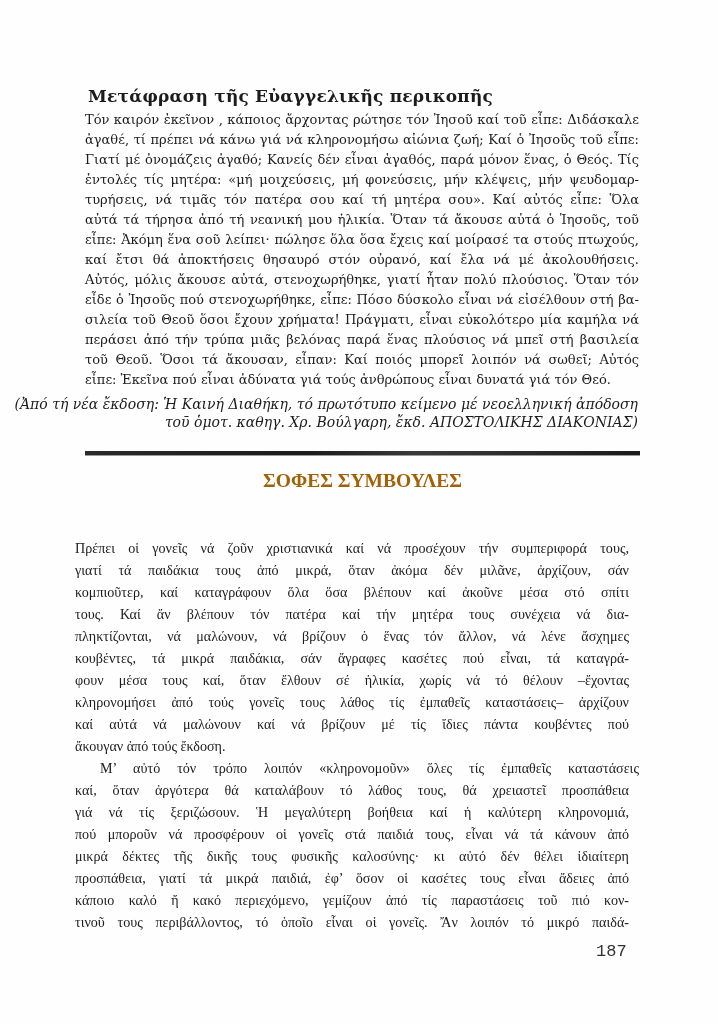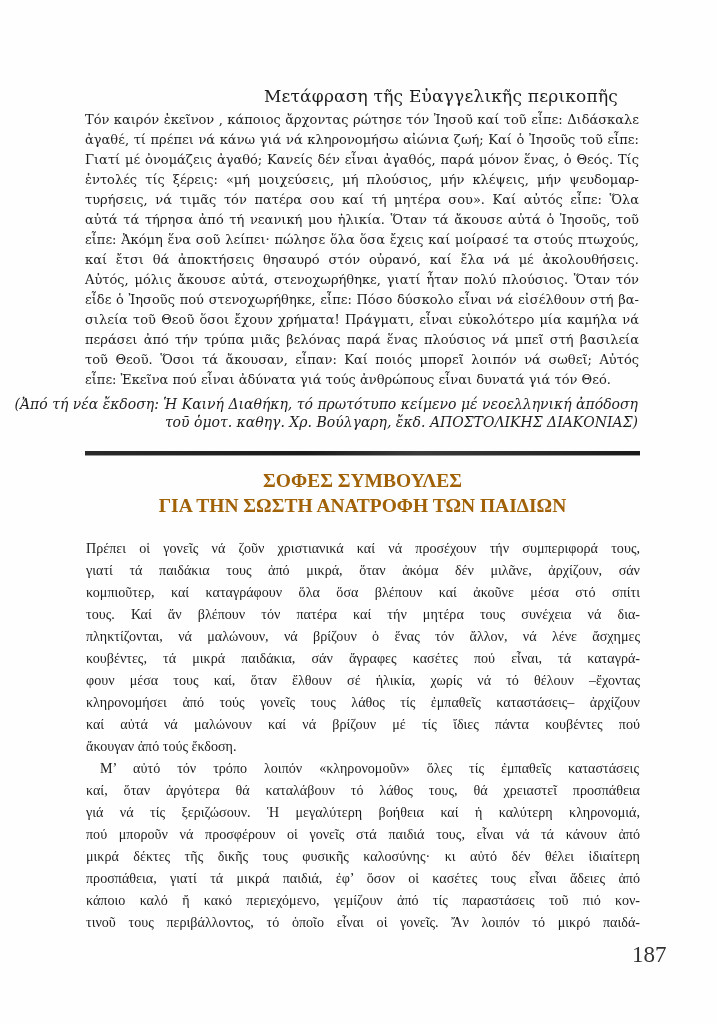--- a/index.html
+++ b/index.html
@@ -1,21 +1,21 @@
 <!DOCTYPE html>
 <html><head>
 <meta charset="utf-8">
 <style>
   html, body { margin: 0; padding: 0; background: #ffffff; }
   body { width: 718px; height: 1024px; position: relative; overflow: hidden; }
   .page { position: absolute; left: 0; top: 0; width: 718px; height: 1024px; background: #fefefe; }
   .serif { font-family: "DejaVu Serif", "Liberation Serif", serif; color: #1c1c1c; }
   .title1 {
-    position: absolute; left: 100px; width: 518px; top: 86px;
-    text-align: right; font-size: 17px; font-weight: normal; letter-spacing: 0.2px;
+    position: absolute; left: 88px; width: 518px; top: 86px;
+    text-align: left; font-size: 17px; font-weight: bold; letter-spacing: 0.2px;
   }
   .line {
     position: absolute; left: 85px; width: 554px; font-size: 13px;
     white-space: nowrap; text-align: justify; text-align-last: justify; line-height: 20px;
   }
   .line.last { text-align-last: left; }
   .src {
     position: absolute; right: 80px; font-size: 14px; font-style: italic;
     white-space: nowrap; text-align: right; line-height: 18px;
   }
@@ -25,63 +25,62 @@
   }
   .rule::after {
     content: ""; position: absolute; left: 0; right: 0; top: 4px; height: 1px; background: #9a9a9a;
   }
   .heading2 {
     position: absolute; left: 85px; width: 555px; text-align: center;
     font-family: "Liberation Serif", "DejaVu Serif", serif; font-weight: bold; font-size: 19.5px; color: #a16207;
     line-height: 24px;
   }
   .line2 {
-    position: absolute; left: 86px; width: 554px; font-size: 14.1px;
+    position: absolute; left: 75px; width: 554px; font-size: 14.1px;
     white-space: nowrap; text-align: justify; text-align-last: justify; line-height: 22px;
     font-family: "Liberation Serif", "DejaVu Serif", serif; color: #1c1c1c;
   }
   .line2.last { text-align-last: left; }
   .pagenum {
-    position: absolute; left: 596px; top: 942px; font-family: Liberation Serif, serif;
-    font-size: 23px; color: #333; margin-left: 36px;
+    position: absolute; left: 596px; top: 942px; font-family: Liberation Mono, monospace;
+    font-size: 17px; color: #333;
   }
 </style>
 </head>
 <body>
 
 <div class="page">
 
   <div class="title1 serif">Μετάφραση τῆς Εὐαγγελικῆς περικοπῆς</div>
 
   <div>
     <div class="line serif" style="top:110px">Τόν καιρόν ἐκεῖνον , κάποιος ἄρχοντας ρώτησε τόν Ἰησοῦ καί τοῦ εἶπε: Διδάσκαλε</div>
     <div class="line serif" style="top:130px">ἀγαθέ, τί πρέπει νά κάνω γιά νά κληρονομήσω αἰώνια ζωή; Καί ὁ Ἰησοῦς τοῦ εἶπε:</div>
     <div class="line serif" style="top:150px">Γιατί μέ ὀνομάζεις ἀγαθό; Κανείς δέν εἶναι ἀγαθός, παρά μόνον ἕνας, ὁ Θεός. Τίς</div>
-    <div class="line serif" style="top:170px">ἐντολές τίς ξέρεις: «μή μοιχεύσεις, μή πλούσιος, μήν κλέψεις, μήν ψευδομαρ-</div>
+    <div class="line serif" style="top:170px">ἐντολές τίς μητέρα: «μή μοιχεύσεις, μή φονεύσεις, μήν κλέψεις, μήν ψευδομαρ-</div>
     <div class="line serif" style="top:190px">τυρήσεις, νά τιμᾶς τόν πατέρα σου καί τή μητέρα σου». Καί αὐτός εἶπε: Ὅλα</div>
     <div class="line serif" style="top:210px">αὐτά τά τήρησα ἀπό τή νεανική μου ἡλικία. Ὅταν τά ἄκουσε αὐτά ὁ Ἰησοῦς, τοῦ</div>
     <div class="line serif" style="top:230px">εἶπε: Ἀκόμη ἕνα σοῦ λείπει· πώλησε ὅλα ὅσα ἔχεις καί μοίρασέ τα στούς πτωχούς,</div>
     <div class="line serif" style="top:250px">καί ἔτσι θά ἀποκτήσεις θησαυρό στόν οὐρανό, καί ἔλα νά μέ ἀκολουθήσεις.</div>
     <div class="line serif" style="top:270px">Αὐτός, μόλις ἄκουσε αὐτά, στενοχωρήθηκε, γιατί ἦταν πολύ πλούσιος. Ὅταν τόν</div>
     <div class="line serif" style="top:290px">εἶδε ὁ Ἰησοῦς πού στενοχωρήθηκε, εἶπε: Πόσο δύσκολο εἶναι νά εἰσέλθουν στή βα-</div>
     <div class="line serif" style="top:310px">σιλεία τοῦ Θεοῦ ὅσοι ἔχουν χρήματα! Πράγματι, εἶναι εὐκολότερο μία καμήλα νά</div>
     <div class="line serif" style="top:330px">περάσει ἀπό τήν τρύπα μιᾶς βελόνας παρά ἕνας πλούσιος νά μπεῖ στή βασιλεία</div>
     <div class="line serif" style="top:350px">τοῦ Θεοῦ. Ὅσοι τά ἄκουσαν, εἶπαν: Καί ποιός μπορεῖ λοιπόν νά σωθεῖ; Αὐτός</div>
     <div class="line serif last" style="top:370px">εἶπε: Ἐκεῖνα πού εἶναι ἀδύνατα γιά τούς ἀνθρώπους εἶναι δυνατά γιά τόν Θεό.</div>
   </div>
 
   <div>
     <div class="src serif" style="top:395px">(Ἀπό τή νέα ἔκδοση: Ἡ Καινή Διαθήκη, τό πρωτότυπο κείμενο μέ νεοελληνική ἀπόδοση</div>
     <div class="src serif" style="top:413px">τοῦ ὁμοτ. καθηγ. Χρ. Βούλγαρη, ἔκδ. ΑΠΟΣΤΟΛΙΚΗΣ ΔΙΑΚΟΝΙΑΣ)</div>
   </div>
 
   <div class="rule"></div>
 
   <div class="heading2" style="top:469px">ΣΟΦΕΣ ΣΥΜΒΟΥΛΕΣ</div>
-  <div class="heading2" style="top:494px">ΓΙΑ ΤΗΝ ΣΩΣΤΗ ΑΝΑΤΡΟΦΗ ΤΩΝ ΠΑΙΔΙΩΝ</div>
 
   <div>
     <div class="line2" style="top:537px">Πρέπει οἱ γονεῖς νά ζοῦν χριστιανικά καί νά προσέχουν τήν συμπεριφορά τους,</div>
     <div class="line2" style="top:559px">γιατί τά παιδάκια τους ἀπό μικρά, ὅταν ἀκόμα δέν μιλᾶνε, ἀρχίζουν, σάν</div>
     <div class="line2" style="top:581px">κομπιοῦτερ, καί καταγράφουν ὅλα ὅσα βλέπουν καί ἀκοῦνε μέσα στό σπίτι</div>
     <div class="line2" style="top:603px">τους. Καί ἄν βλέπουν τόν πατέρα καί τήν μητέρα τους συνέχεια νά δια-</div>
     <div class="line2" style="top:625px">πληκτίζονται, νά μαλώνουν, νά βρίζουν ὁ ἕνας τόν ἄλλον, νά λένε ἄσχημες</div>
     <div class="line2" style="top:647px">κουβέντες, τά μικρά παιδάκια, σάν ἄγραφες κασέτες πού εἶναι, τά καταγρά-</div>
     <div class="line2" style="top:669px">φουν μέσα τους καί, ὅταν ἔλθουν σέ ἡλικία, χωρίς νά τό θέλουν –ἔχοντας</div>
     <div class="line2" style="top:691px">κληρονομήσει ἀπό τούς γονεῖς τους λάθος τίς ἐμπαθεῖς καταστάσεις– ἀρχίζουν</div>

